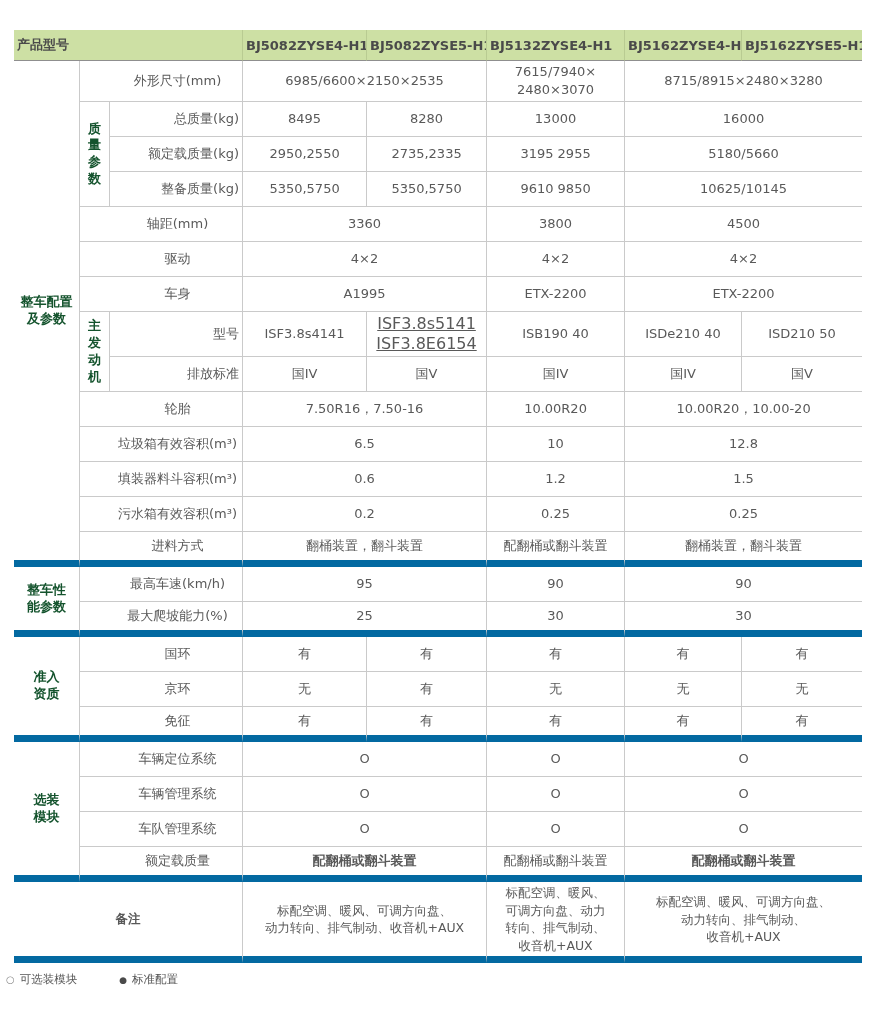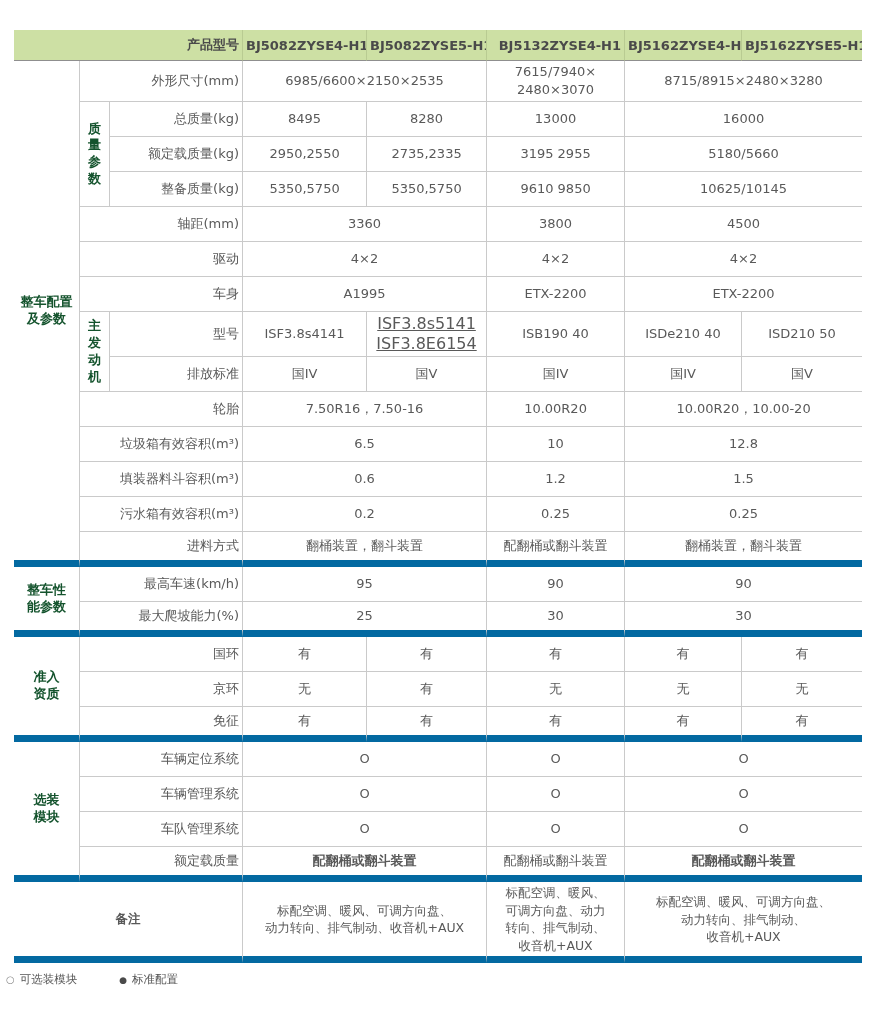--- a/index.html
+++ b/index.html
@@ -18,35 +18,35 @@
     border-collapse:separate; border-spacing:0;
     table-layout:fixed; width:848px;
     font-size:13px;
   }
   td, th { box-sizing:border-box; vertical-align:middle; padding:2px 3px; }
   th {
     background:#cde0a4; color:#4a4a4a; font-weight:bold;
     height:31px; font-size:13px;
     border-bottom:1px solid #8f8f8f;
     border-right:1px solid #b9cb92;
-    text-align:right;
+    text-align:left;
     overflow:hidden; white-space:nowrap;
   }
   th.lc { border-right:none; }
   td {
     text-align:center; height:35px;
     border-bottom:1px solid #cacaca;
     border-right:1px solid #cacaca;
     line-height:1.3;
   }
   td.lc { border-right:none; }
   td.gb { border-bottom:7px solid #0369a1; }
   td.group, td.sub { font-weight:bold; white-space:pre-line; color:#14532d; }
   td.lbl  { text-align:right; padding-left:6px; }
-  td.lbl2 { text-align:right; padding-left:36px; }
+  td.lbl2 { text-align:center; padding-left:36px; }
   td.pre  { white-space:pre-line; line-height:1.4; }
   td.b    { font-weight:bold; }
   td.sm   { font-size:16px; line-height:1.25;text-decoration:underline; }
   td.remark { font-weight:bold; }
   tr.t40 > td { height:40px; }
   tr.t72 > td { height:72px; font-size:12.5px; }
   .legend {
     margin:9px 0 0 -8px;
     display:flex; align-items:center;
     font-size:11.5px; color:#555555;

